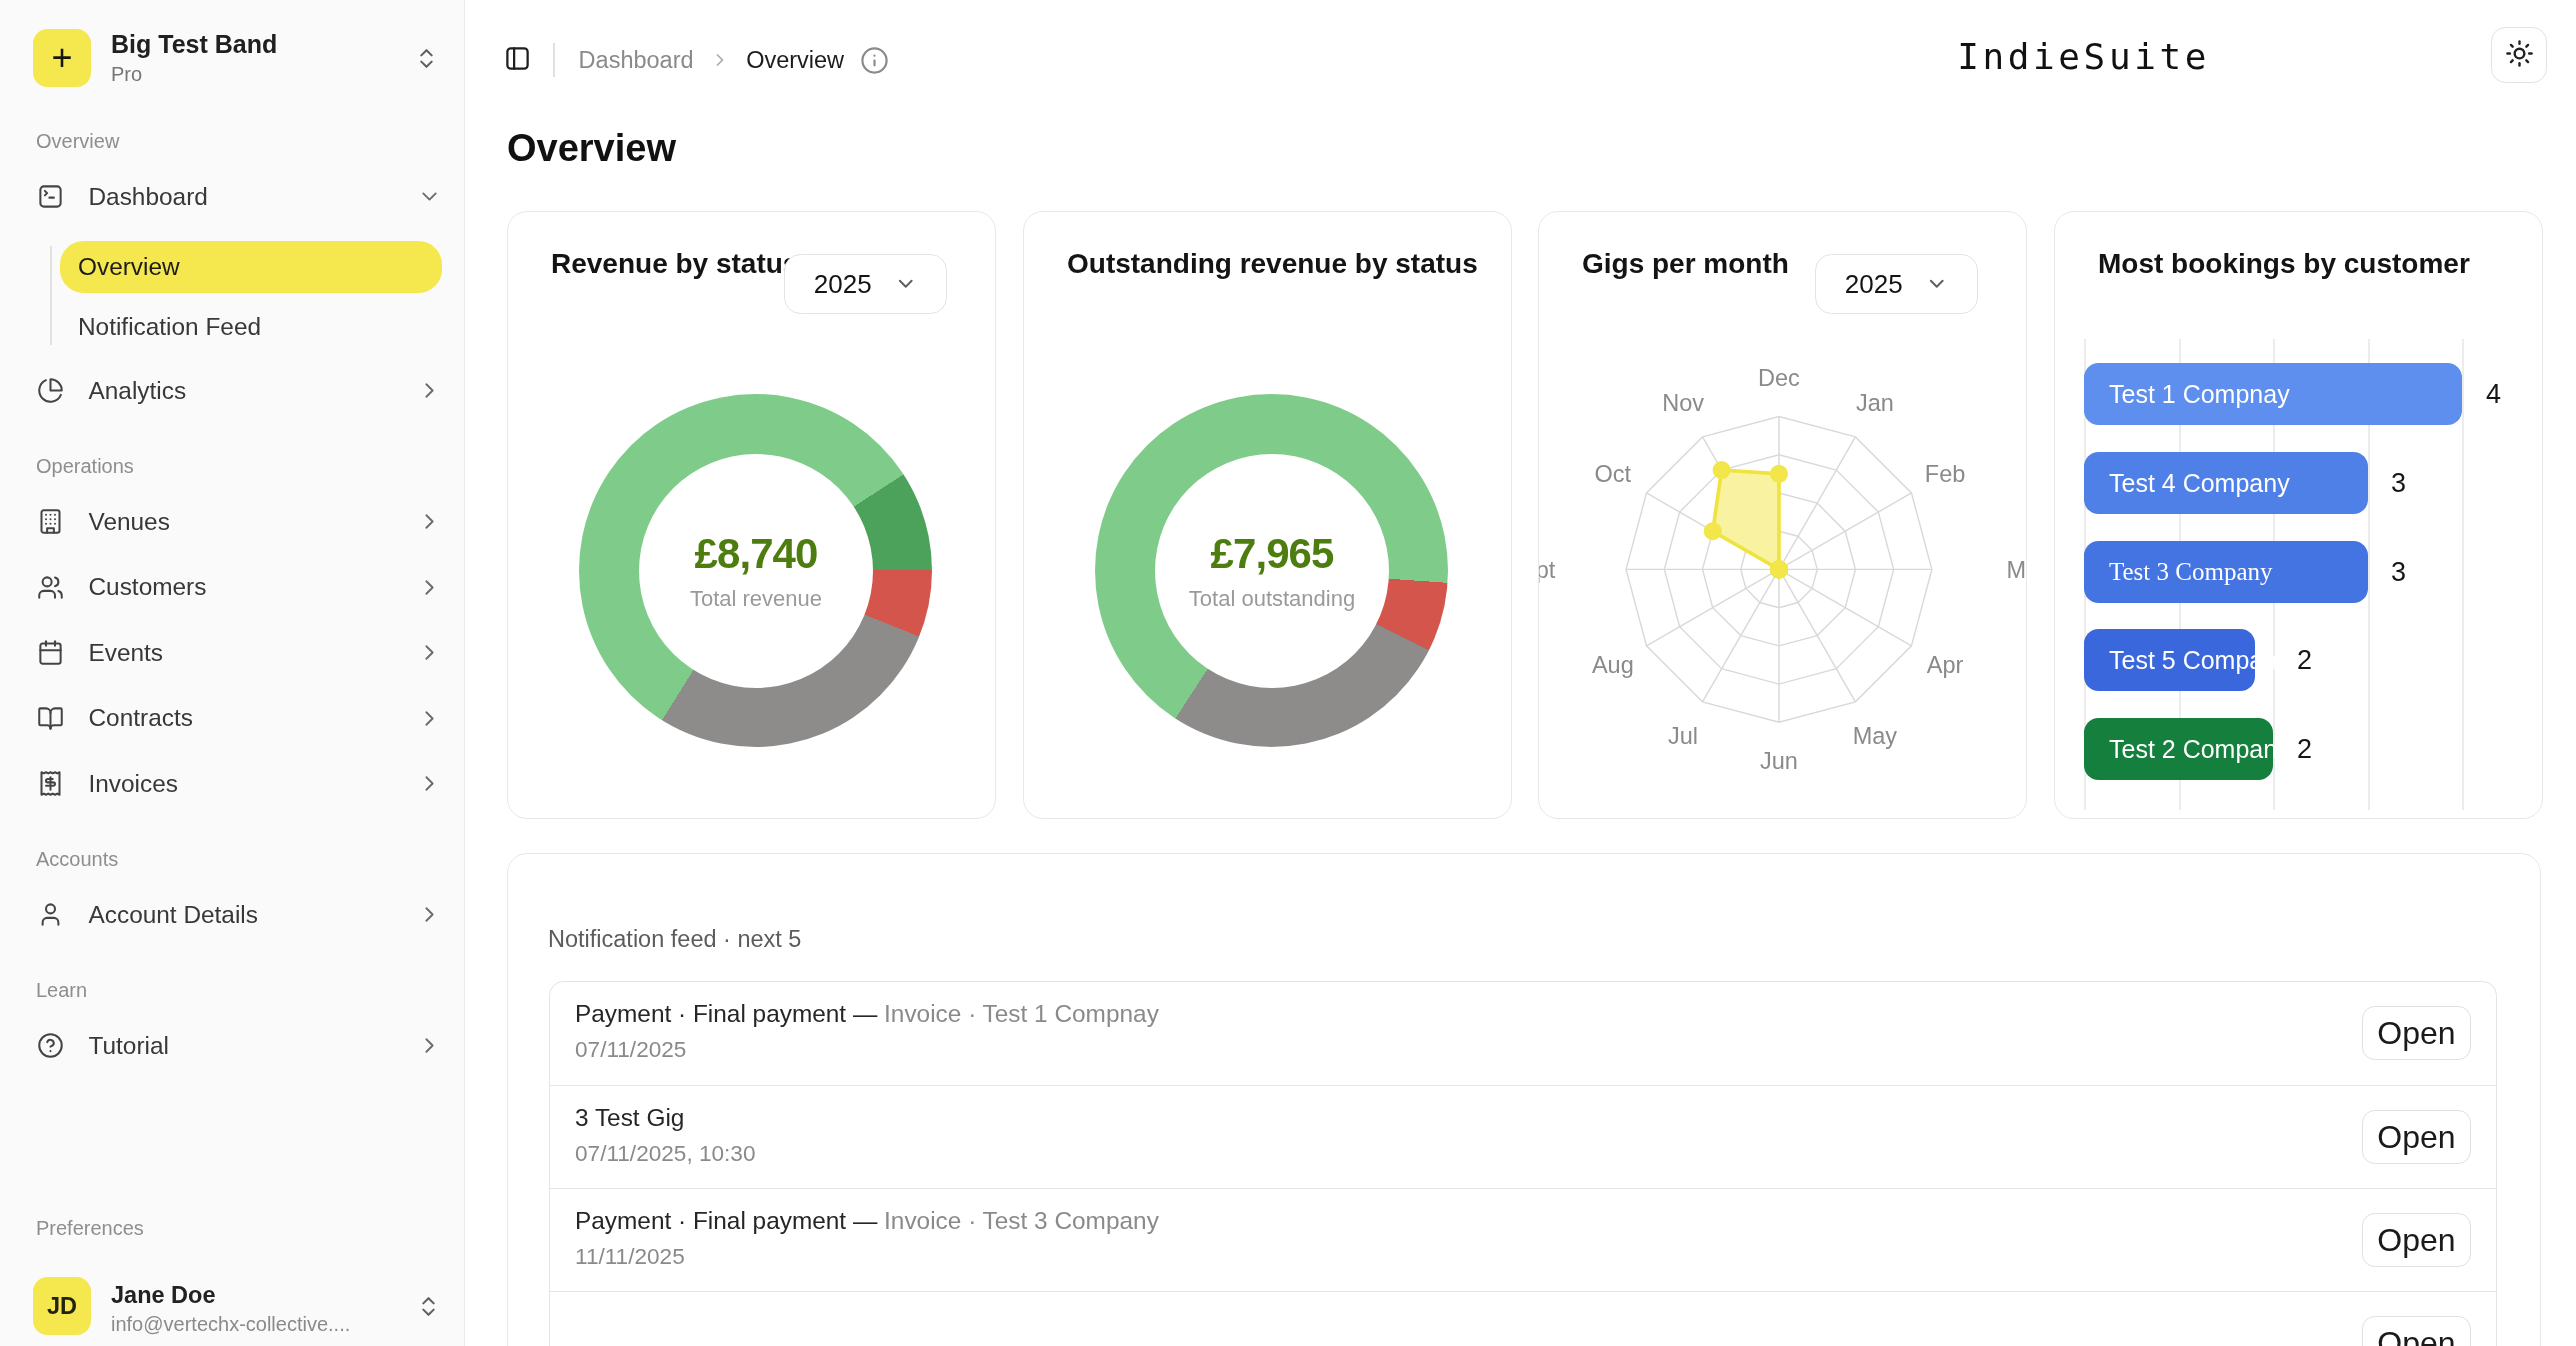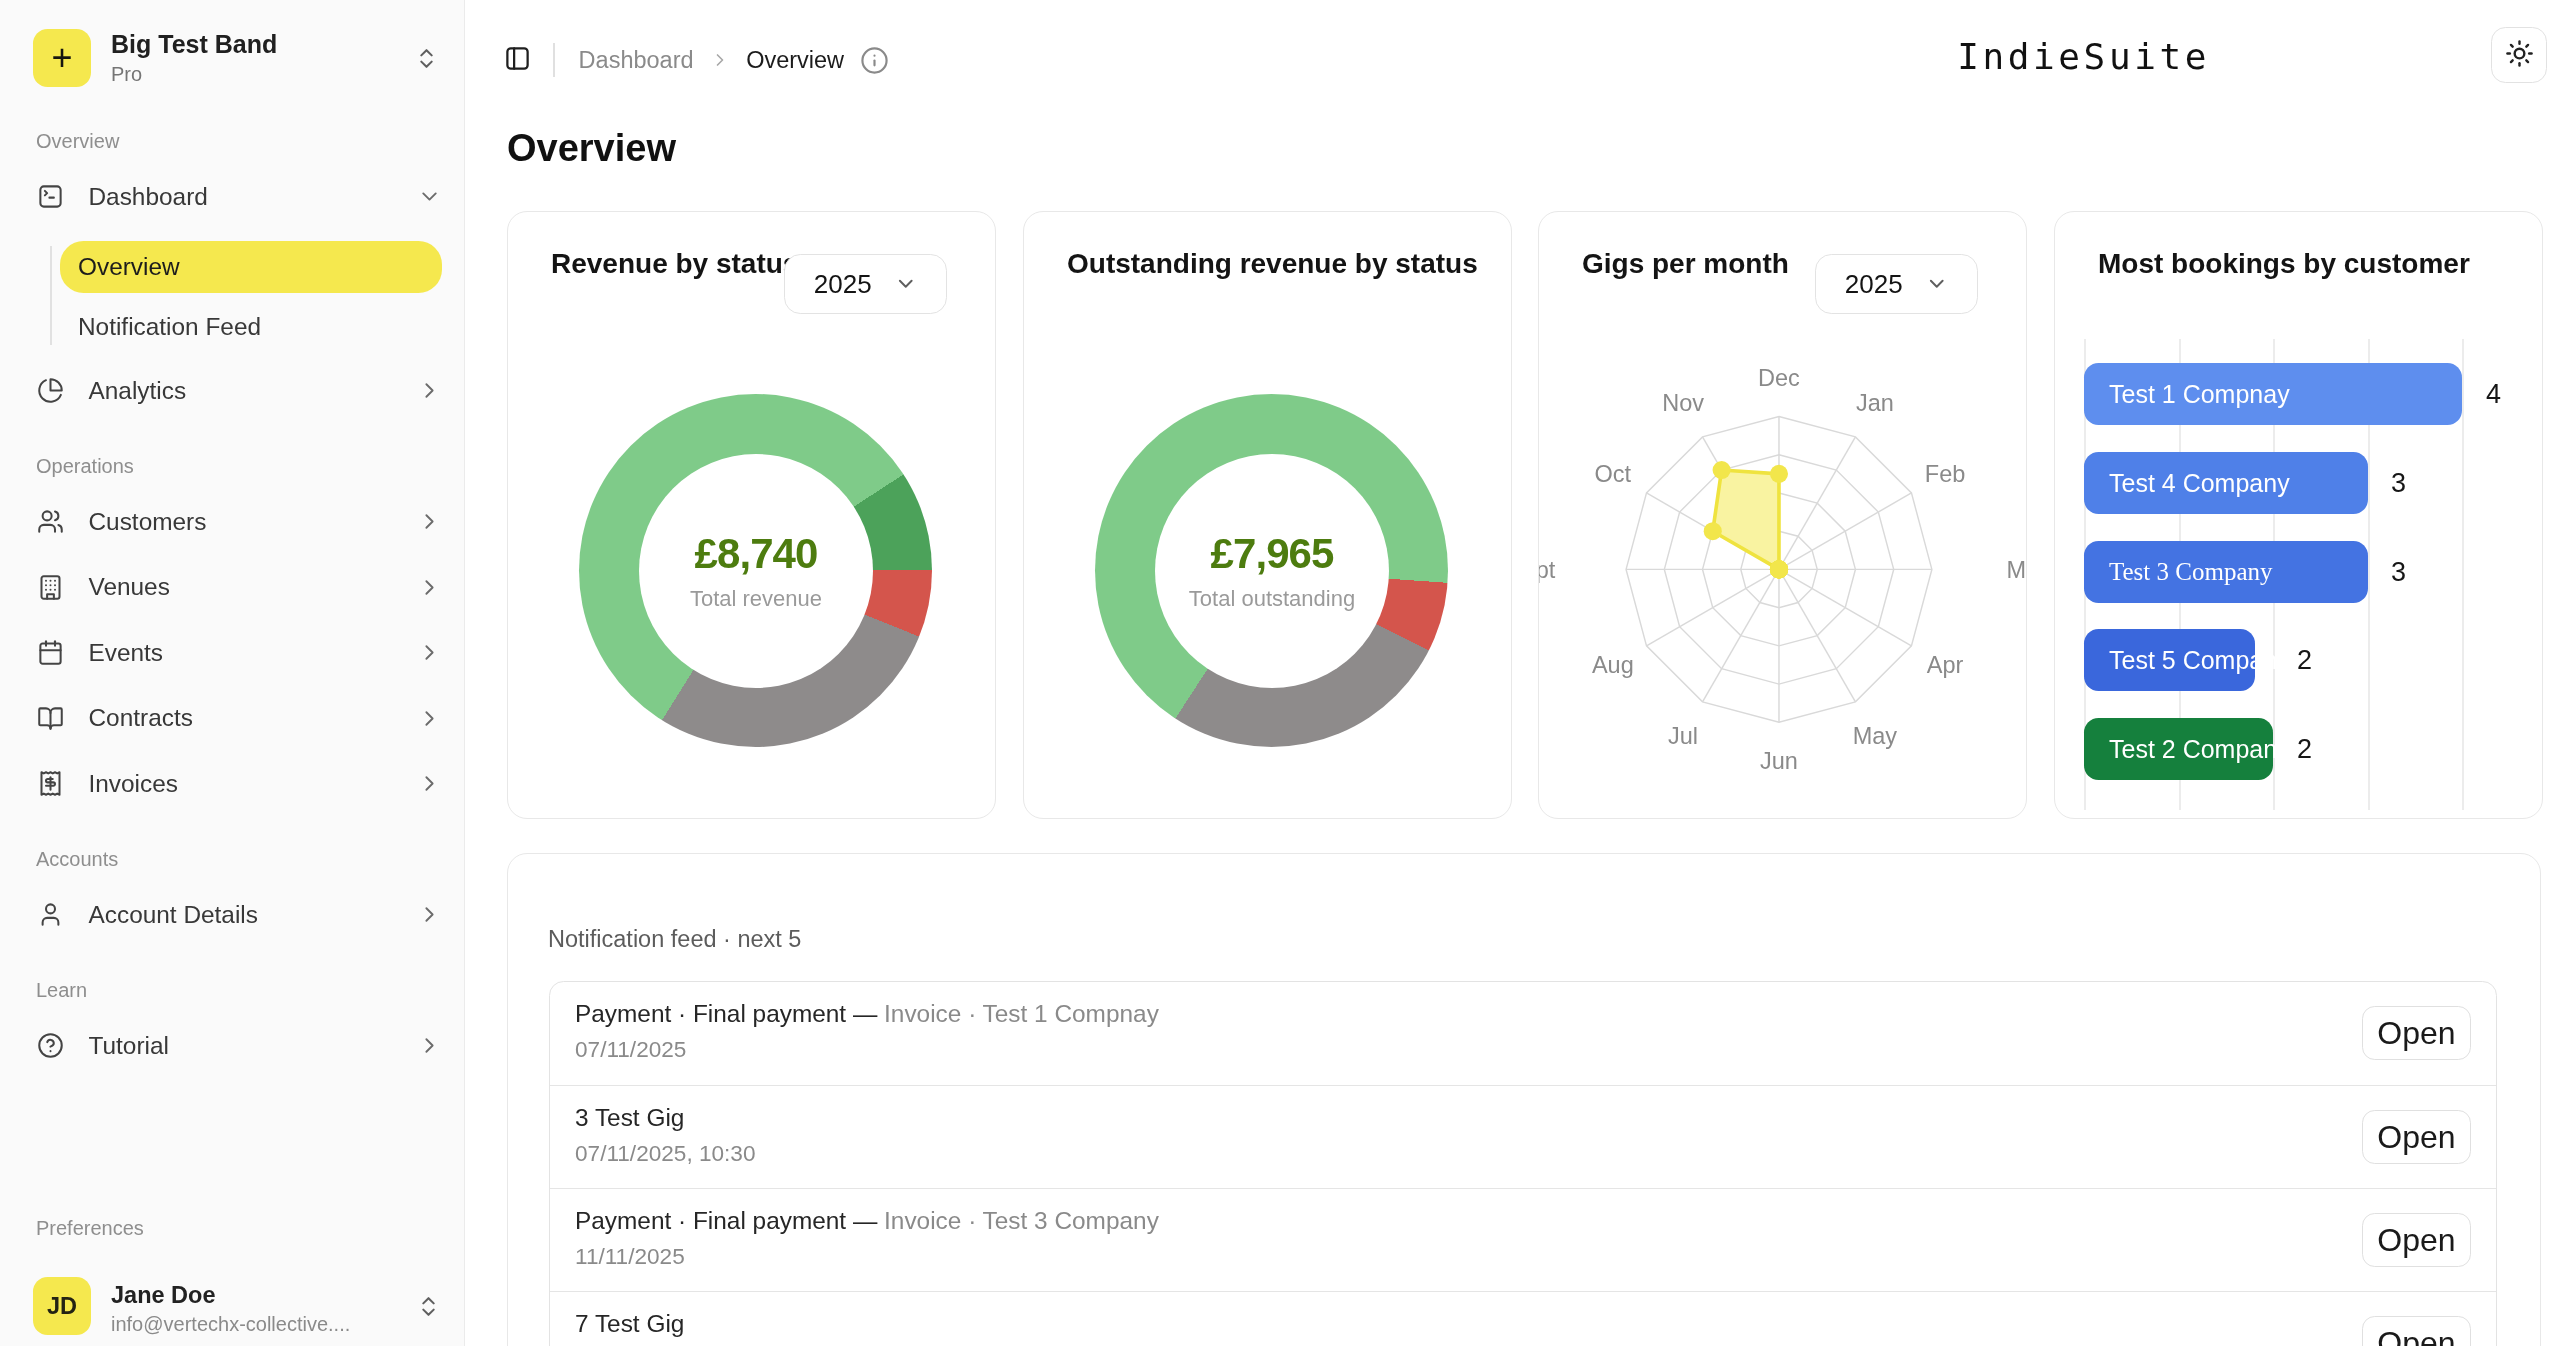--- a/index.html
+++ b/index.html
@@ -146,50 +146,50 @@
           <span class="nchev">
             <svg width="25" height="25" viewBox="0 0 24 24" fill="none" stroke="currentColor" stroke-width="1.8" stroke-linecap="round" stroke-linejoin="round">
               <path d="m9 18 6-6-6-6"></path>
             </svg>
           </span>
         </div>
         <div class="side-label">Operations</div>
         <div class="nav-item">
           <span class="nicon">
             <svg width="27" height="27" viewBox="0 0 24 24" fill="none" stroke="currentColor" stroke-width="1.8" stroke-linecap="round" stroke-linejoin="round">
-              <path d="M16 21v-2a4 4 0 0 0-4-4H6a4 4 0 0 0-4 4v2"></path>
-              <circle cx="9" cy="7" r="4"></circle>
-              <path d="M22 21v-2a4 4 0 0 0-3-3.87"></path>
-              <path d="M16 3.13a4 4 0 0 1 0 7.75"></path>
-            </svg>
-          </span>
-          <span class="nlabel">Customers</span>
-          <span class="nchev">
-            <svg width="25" height="25" viewBox="0 0 24 24" fill="none" stroke="currentColor" stroke-width="1.8" stroke-linecap="round" stroke-linejoin="round">
-              <path d="m9 18 6-6-6-6"></path>
-            </svg>
-          </span>
-        </div>
-        <div class="nav-item">
-          <span class="nicon">
-            <svg width="27" height="27" viewBox="0 0 24 24" fill="none" stroke="currentColor" stroke-width="1.8" stroke-linecap="round" stroke-linejoin="round">
               <rect x="4" y="2" width="16" height="20" rx="2"></rect>
               <path d="M9 22v-4h6v4"></path>
               <path d="M8 6h.01"></path>
               <path d="M16 6h.01"></path>
               <path d="M12 6h.01"></path>
               <path d="M12 10h.01"></path>
               <path d="M12 14h.01"></path>
               <path d="M16 10h.01"></path>
               <path d="M16 14h.01"></path>
               <path d="M8 10h.01"></path>
               <path d="M8 14h.01"></path>
             </svg>
           </span>
           <span class="nlabel">Venues</span>
+          <span class="nchev">
+            <svg width="25" height="25" viewBox="0 0 24 24" fill="none" stroke="currentColor" stroke-width="1.8" stroke-linecap="round" stroke-linejoin="round">
+              <path d="m9 18 6-6-6-6"></path>
+            </svg>
+          </span>
+        </div>
+        <div class="nav-item">
+          <span class="nicon">
+            <svg width="27" height="27" viewBox="0 0 24 24" fill="none" stroke="currentColor" stroke-width="1.8" stroke-linecap="round" stroke-linejoin="round">
+              <path d="M16 21v-2a4 4 0 0 0-4-4H6a4 4 0 0 0-4 4v2"></path>
+              <circle cx="9" cy="7" r="4"></circle>
+              <path d="M22 21v-2a4 4 0 0 0-3-3.87"></path>
+              <path d="M16 3.13a4 4 0 0 1 0 7.75"></path>
+            </svg>
+          </span>
+          <span class="nlabel">Customers</span>
           <span class="nchev">
             <svg width="25" height="25" viewBox="0 0 24 24" fill="none" stroke="currentColor" stroke-width="1.8" stroke-linecap="round" stroke-linejoin="round">
               <path d="m9 18 6-6-6-6"></path>
             </svg>
           </span>
         </div>
         <div class="nav-item">
           <span class="nicon">
             <svg width="27" height="27" viewBox="0 0 24 24" fill="none" stroke="currentColor" stroke-width="1.8" stroke-linecap="round" stroke-linejoin="round">
               <path d="M8 2v4"></path>
@@ -457,21 +457,20 @@
             <div class="feed-title"><span>3 Test Gig</span></div>
             <div class="feed-date">07/11/2025, 10:30</div>
             <button class="open-btn">Open</button>
           </div>
           <div class="feed-row">
             <div class="feed-title"><span>Payment · Final payment —</span><span class="sec"> Invoice · Test 3 Company</span></div>
             <div class="feed-date">11/11/2025</div>
             <button class="open-btn">Open</button>
           </div>
           <div class="feed-row">
-            <div class="feed-title"><span>7 Test Gig</span></div>
             <div class="feed-date"></div>
             <button class="open-btn">Open</button>
           </div>
         </div>
     </section>
   </main>
 </div>
 
 
 </body></html>

